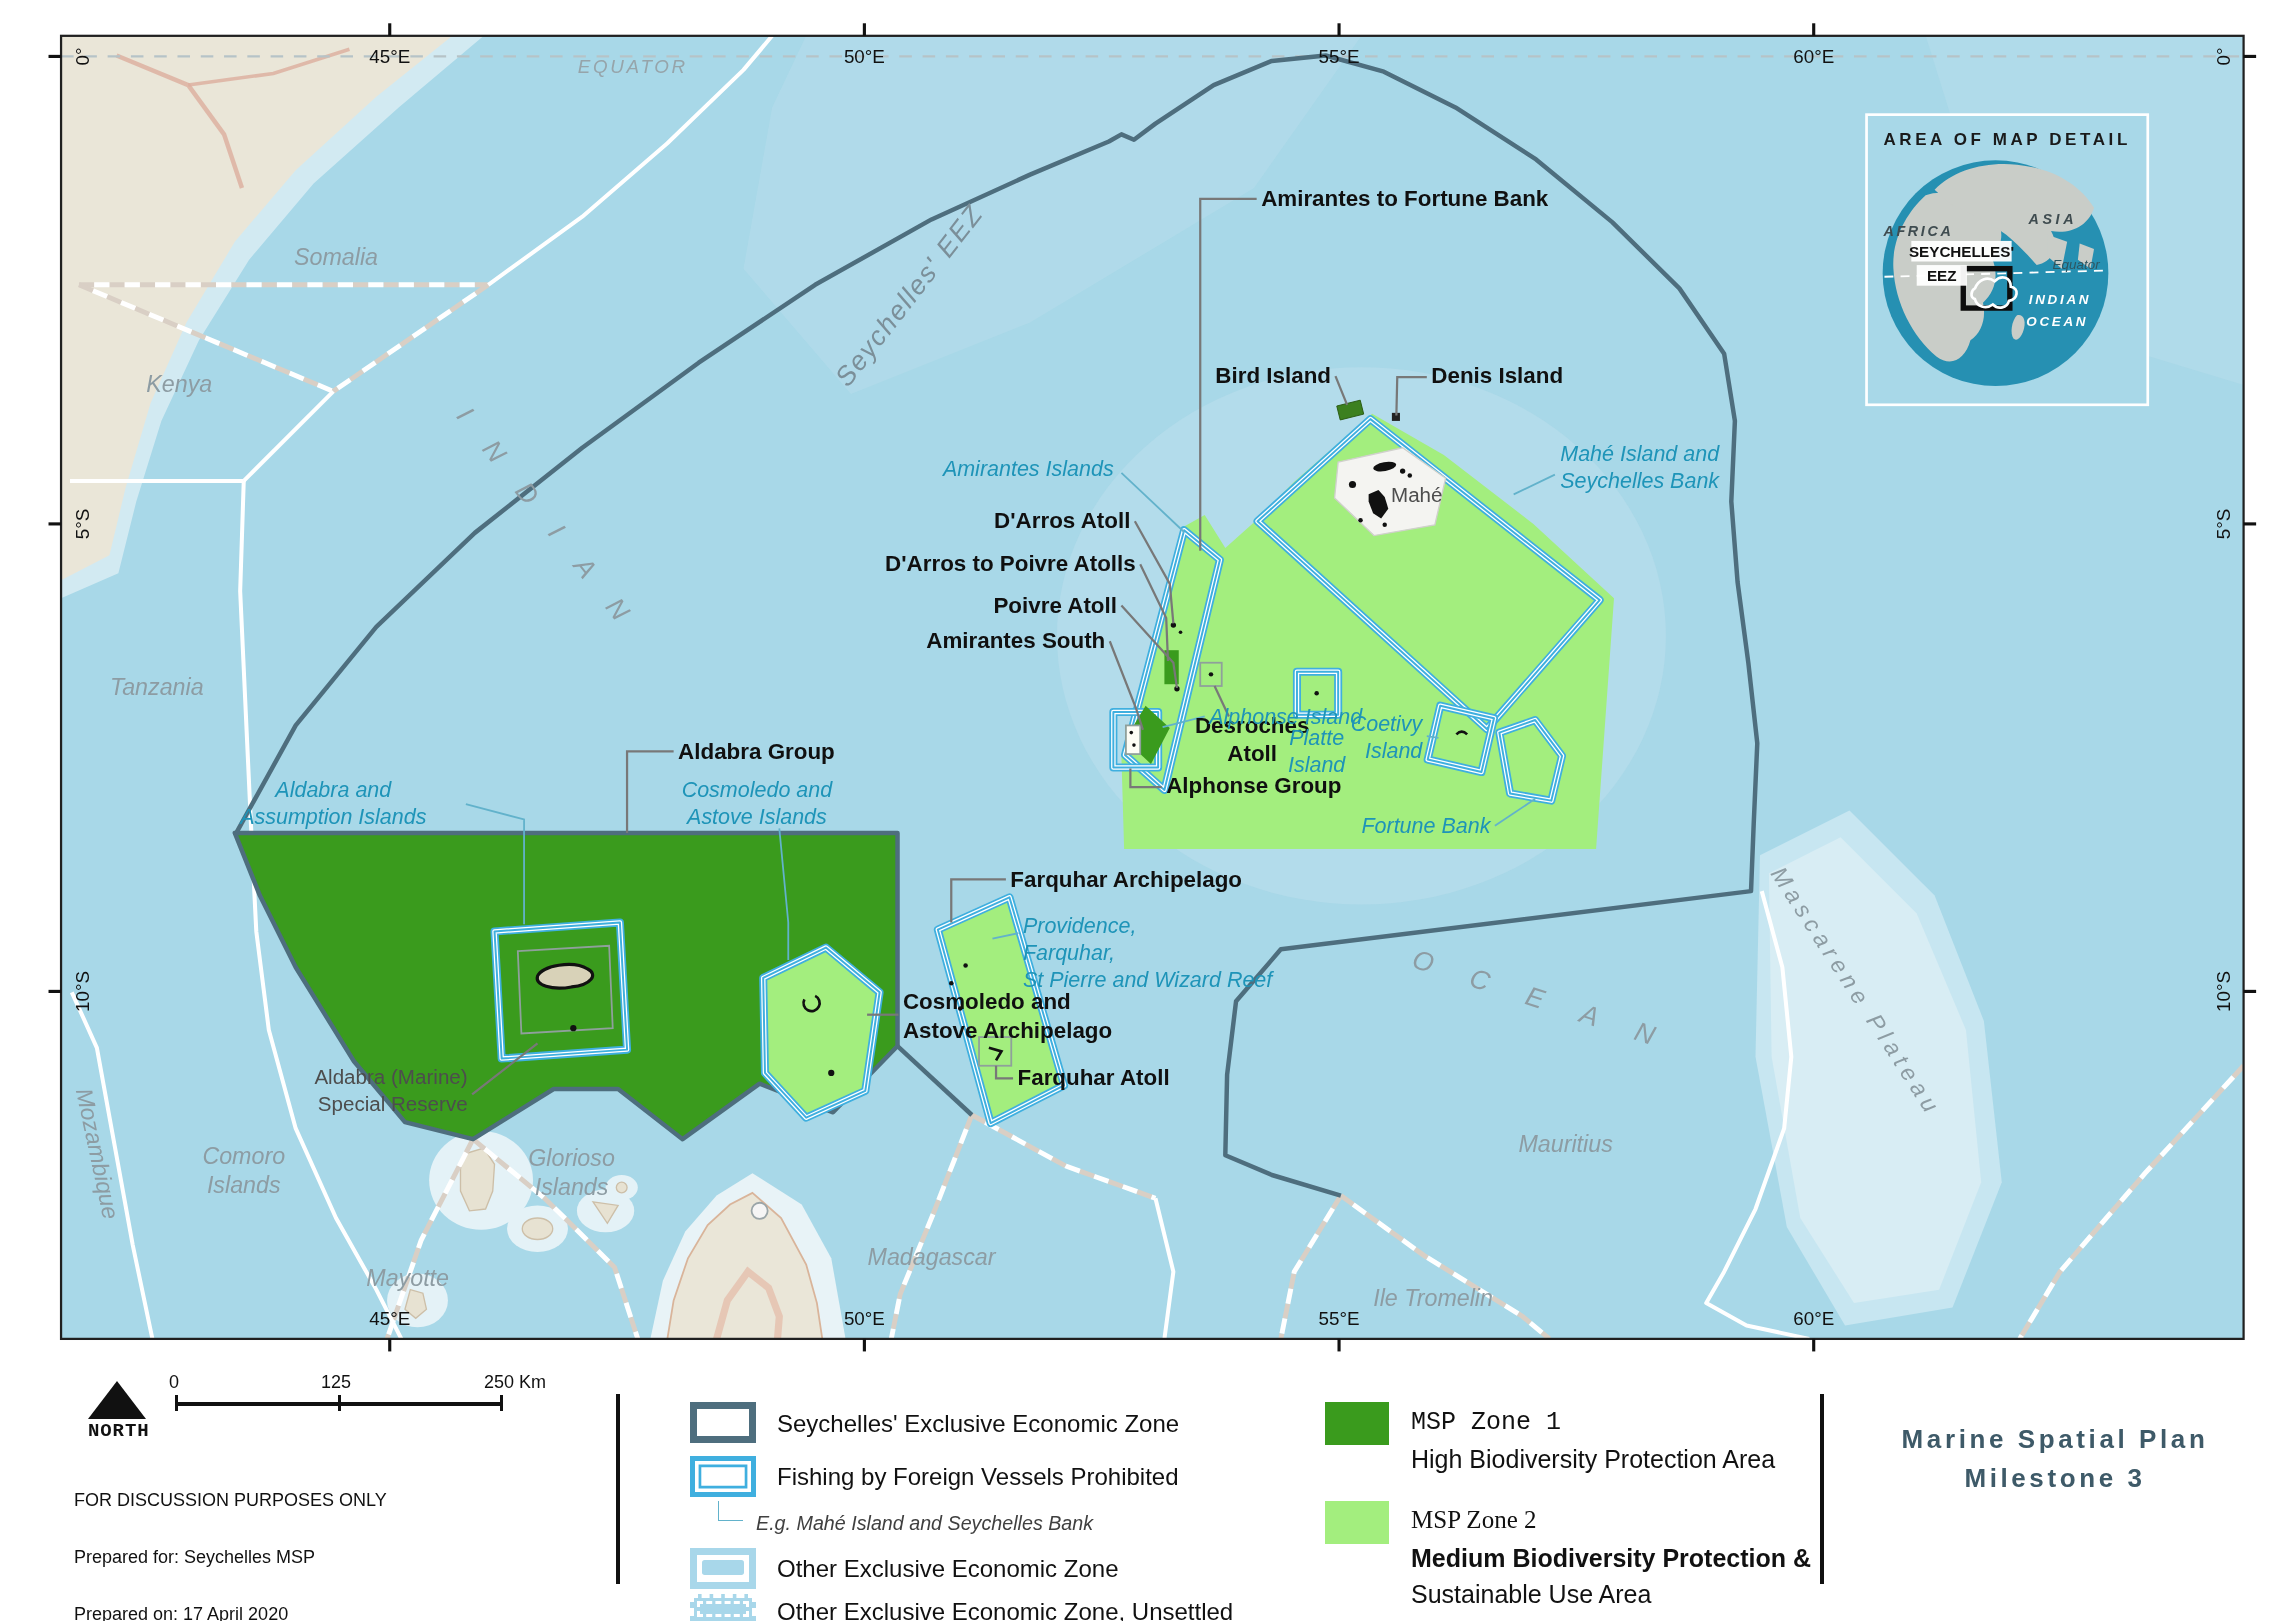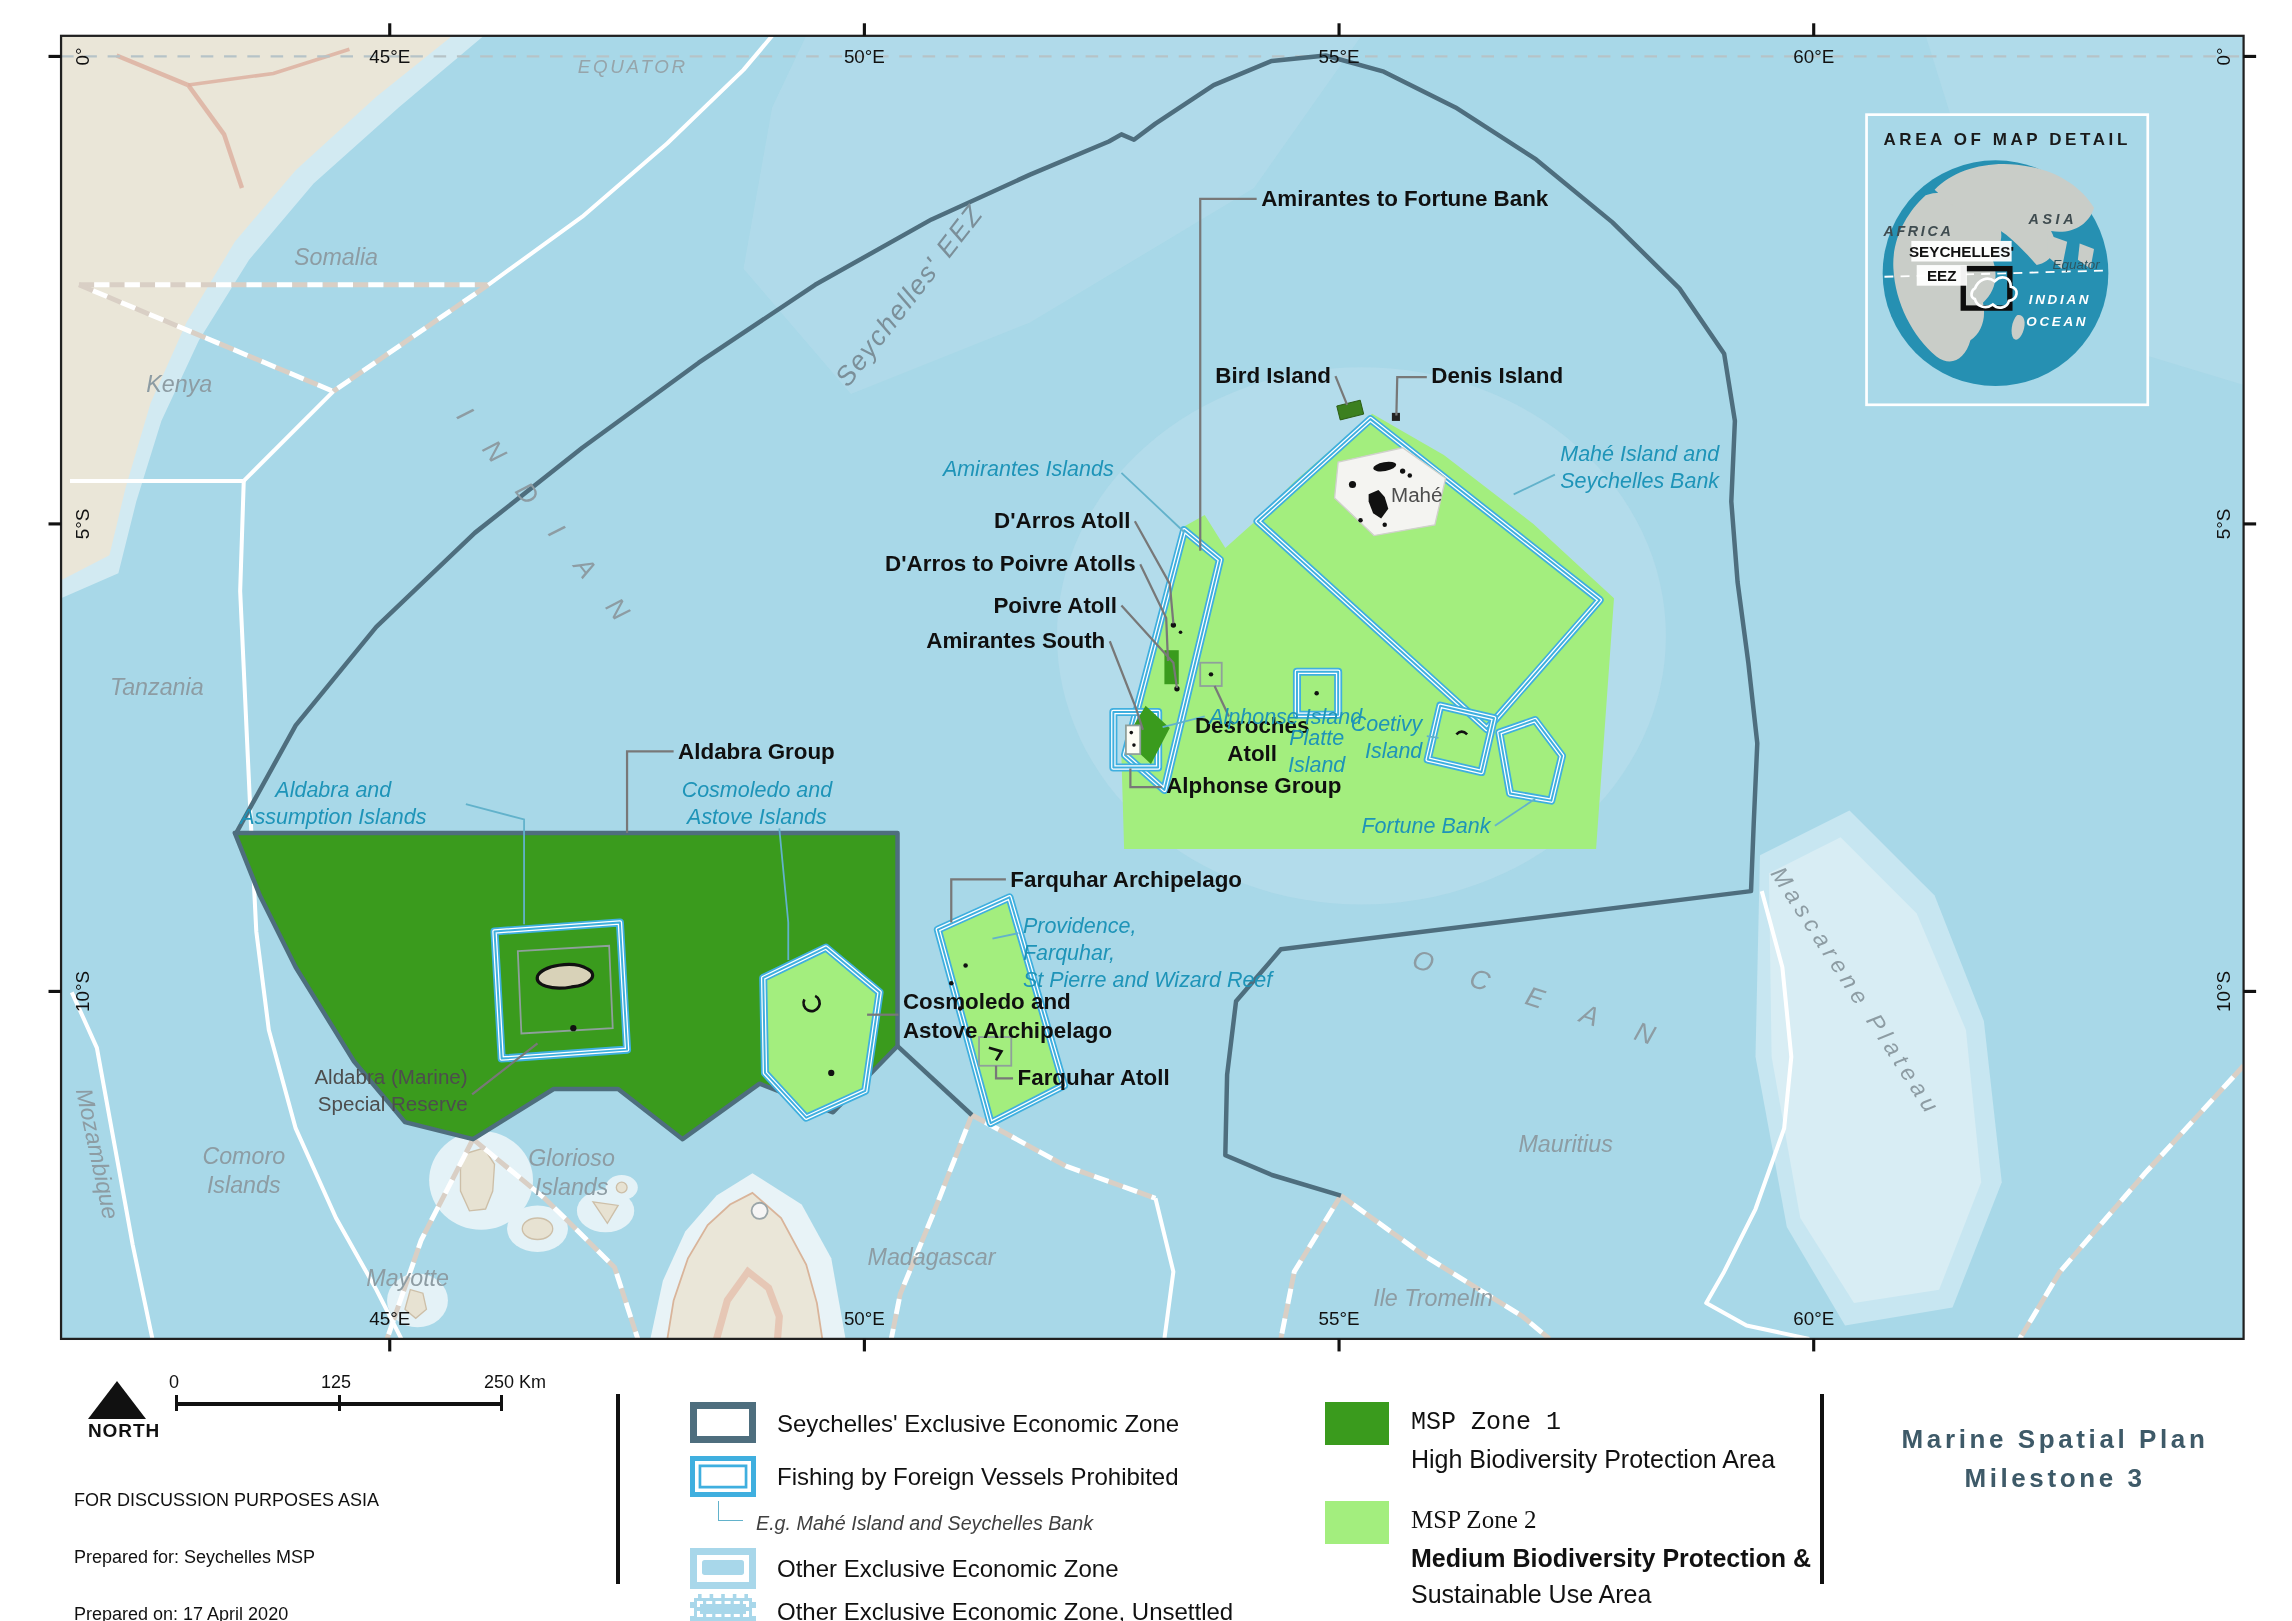--- a/index.html
+++ b/index.html
@@ -375,32 +375,32 @@
         <line x1="54" y1="585" x2="68" y2="585"></line>
         <line x1="54" y1="1107" x2="68" y2="1107"></line>
     <line x1="2505" y1="63" x2="2519" y2="63"></line>
         <line x1="2505" y1="585" x2="2519" y2="585"></line>
         <line x1="2505" y1="1107" x2="2519" y2="1107"></line>
   </g>
 </svg>
 
 <div id="footer">
   <div class="abs north-tri" style="left:88px;top:1381px;"></div>
-  <div class="abs north-lbl" style="left:88px;top:1420px;">NORTH</div>
+  <div class="abs north-lbl" style="left:88px;top:1420px;font-family:Liberation Mono, monospace;">NORTH</div>
 
   <div class="abs sb-bar" style="left:175px;top:1402px;width:328px;"></div>
   <div class="abs sb-tick" style="left:175px;top:1395px;"></div>
   <div class="abs sb-tick" style="left:338px;top:1395px;"></div>
   <div class="abs sb-tick" style="left:500px;top:1395px;"></div>
   <div class="abs sb-num" style="left:169px;top:1372px;">0</div>
   <div class="abs sb-num" style="left:321px;top:1372px;">125</div>
   <div class="abs sb-num" style="left:484px;top:1372px;">250 Km</div>
 
   <div class="abs meta" style="left:74px;top:1453px;">
-    <div>FOR DISCUSSION PURPOSES ASIA</div>
+    <div>FOR DISCUSSION PURPOSES ONLY</div>
     <div>Prepared for: Seychelles MSP</div>
     <div>Prepared on: 17 April 2020</div>
     
     
     
     
     
     
   </div>
 

